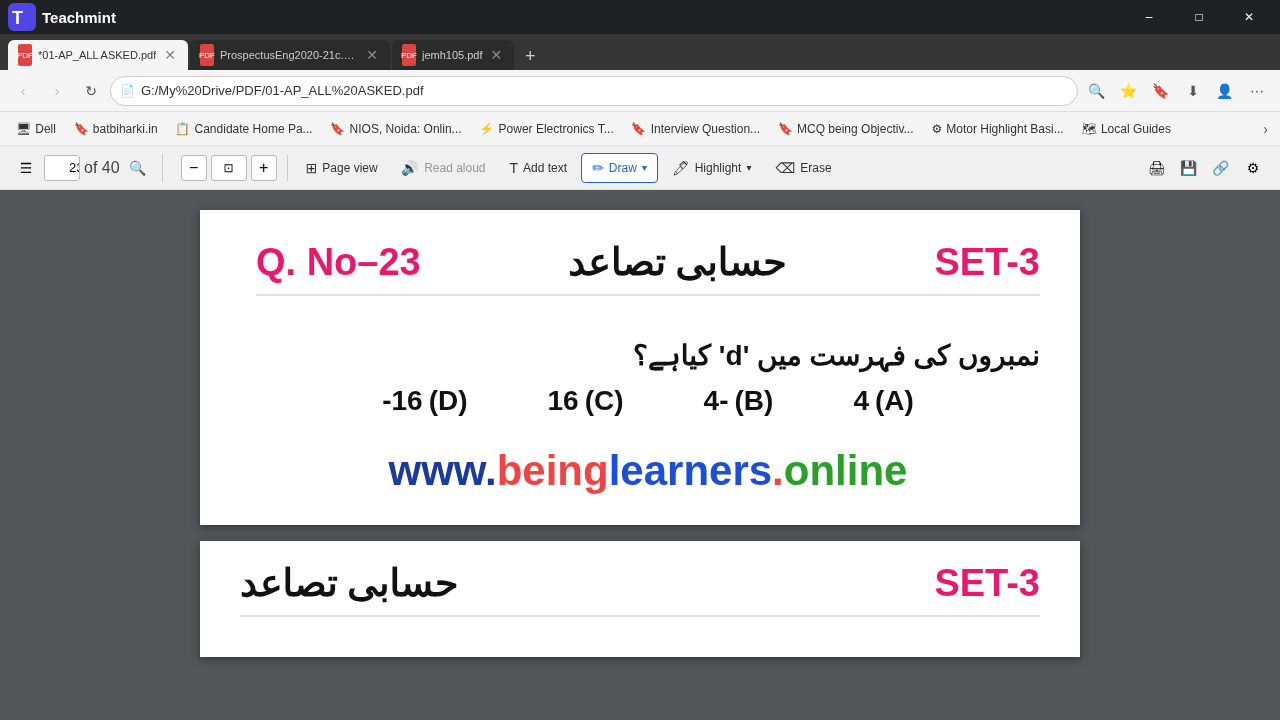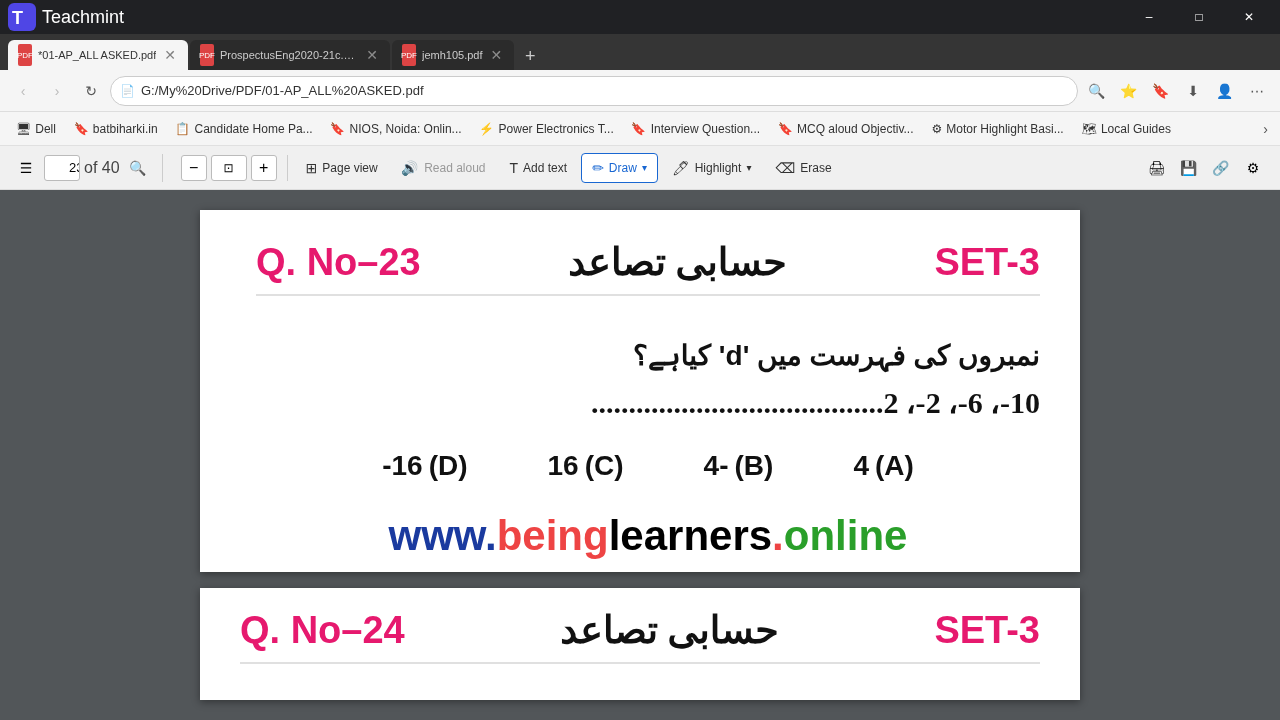--- a/index.html
+++ b/index.html
@@ -396,21 +396,21 @@
       justify-content: center;
       margin-top: 10px;
     }
     .website-text {
       font-size: 42px;
       font-weight: bold;
       font-family: Arial, sans-serif;
     }
     .website-www { color: #1a3a9f; }
     .website-being { color: #e44; }
-    .website-learners { color: #000000; }
+    .website-learners { color: #1d4ed8; }
     .website-dot1 { color: #e44; }
     .website-online { color: #2a9f2a; }
 
     
     .pdf-page-partial {
       background: white;
       width: 880px;
       min-height: 80px;
       box-shadow: 0 2px 8px rgba(0,0,0,0.4);
       padding: 20px 40px;
@@ -425,22 +425,22 @@
     .teachmint-logo {
       display: flex;
       align-items: center;
       gap: 6px;
     }
     .tm-icon {
       width: 28px;
       height: 28px;
     }
     .tm-text {
-      font-size: 18px;
-      font-weight: normal;
+      font-size: 15px;
+      font-weight: bold;
       color: #fff;
     }
   </style>
 </head>
 <body>
 
 <div class="title-bar">
   <div class="teachmint-logo">
     <svg class="tm-icon" viewBox="0 0 28 28" xmlns="http://www.w3.org/2000/svg">
       <rect width="28" height="28" rx="6" fill="#4F46E5"></rect>
@@ -512,21 +512,21 @@
   <div class="bookmark-item">
     <span class="bookmark-icon">⚡</span>
     <span>Power Electronics T...</span>
   </div>
   <div class="bookmark-item">
     <span class="bookmark-icon">🔖</span>
     <span>Interview Question...</span>
   </div>
   <div class="bookmark-item">
     <span class="bookmark-icon">🔖</span>
-    <span>MCQ aloud Objectiv...</span>
+    <span>MCQ being Objectiv...</span>
   </div>
   <div class="bookmark-item">
     <span class="bookmark-icon">⚙</span>
     <span>Motor Highlight Basi...</span>
   </div>
   <div class="bookmark-item">
     <span class="bookmark-icon">🗺</span>
     <span>Local Guides</span>
   </div>
   <span class="bookmark-more">›</span>
@@ -586,23 +586,20 @@
     <div class="pdf-page-content">
 
       <div class="question-header">
         <span class="q-number">Q.  No–23</span>
         <span class="q-title-urdu">حسابی تصاعد</span>
         <span class="q-set">SET-3</span>
       </div>
 
       <div class="question-text">نمبروں کی فہرست میں 'd' کیاہے؟</div>
 
-      <div class="question-dots-line">
-        <span>10-، 6-، 2-، 2.......................................</span>
-      </div>
 
       <div class="answers-row">
         <div class="answer-item">
           <span>(A)</span>
           <span>4</span>
         </div>
         <div class="answer-item">
           <span>(B)</span>
           <span>-4</span>
         </div>
@@ -620,19 +617,18 @@
         <div class="website-text">
           <span class="website-www">www.</span><span class="website-being">being</span><span class="website-learners">learners</span><span class="website-dot1">.</span><span class="website-online">online</span>
         </div>
       </div>
 
     </div>
   </div>
 
   <div class="pdf-page-partial">
     <div class="question-header">
-      <span class="q-number">Q.  No–24</span>
       <span class="q-title-urdu">حسابی تصاعد</span>
       <span class="q-set">SET-3</span>
     </div>
   </div>
 
 </div>
 
 </body></html>

